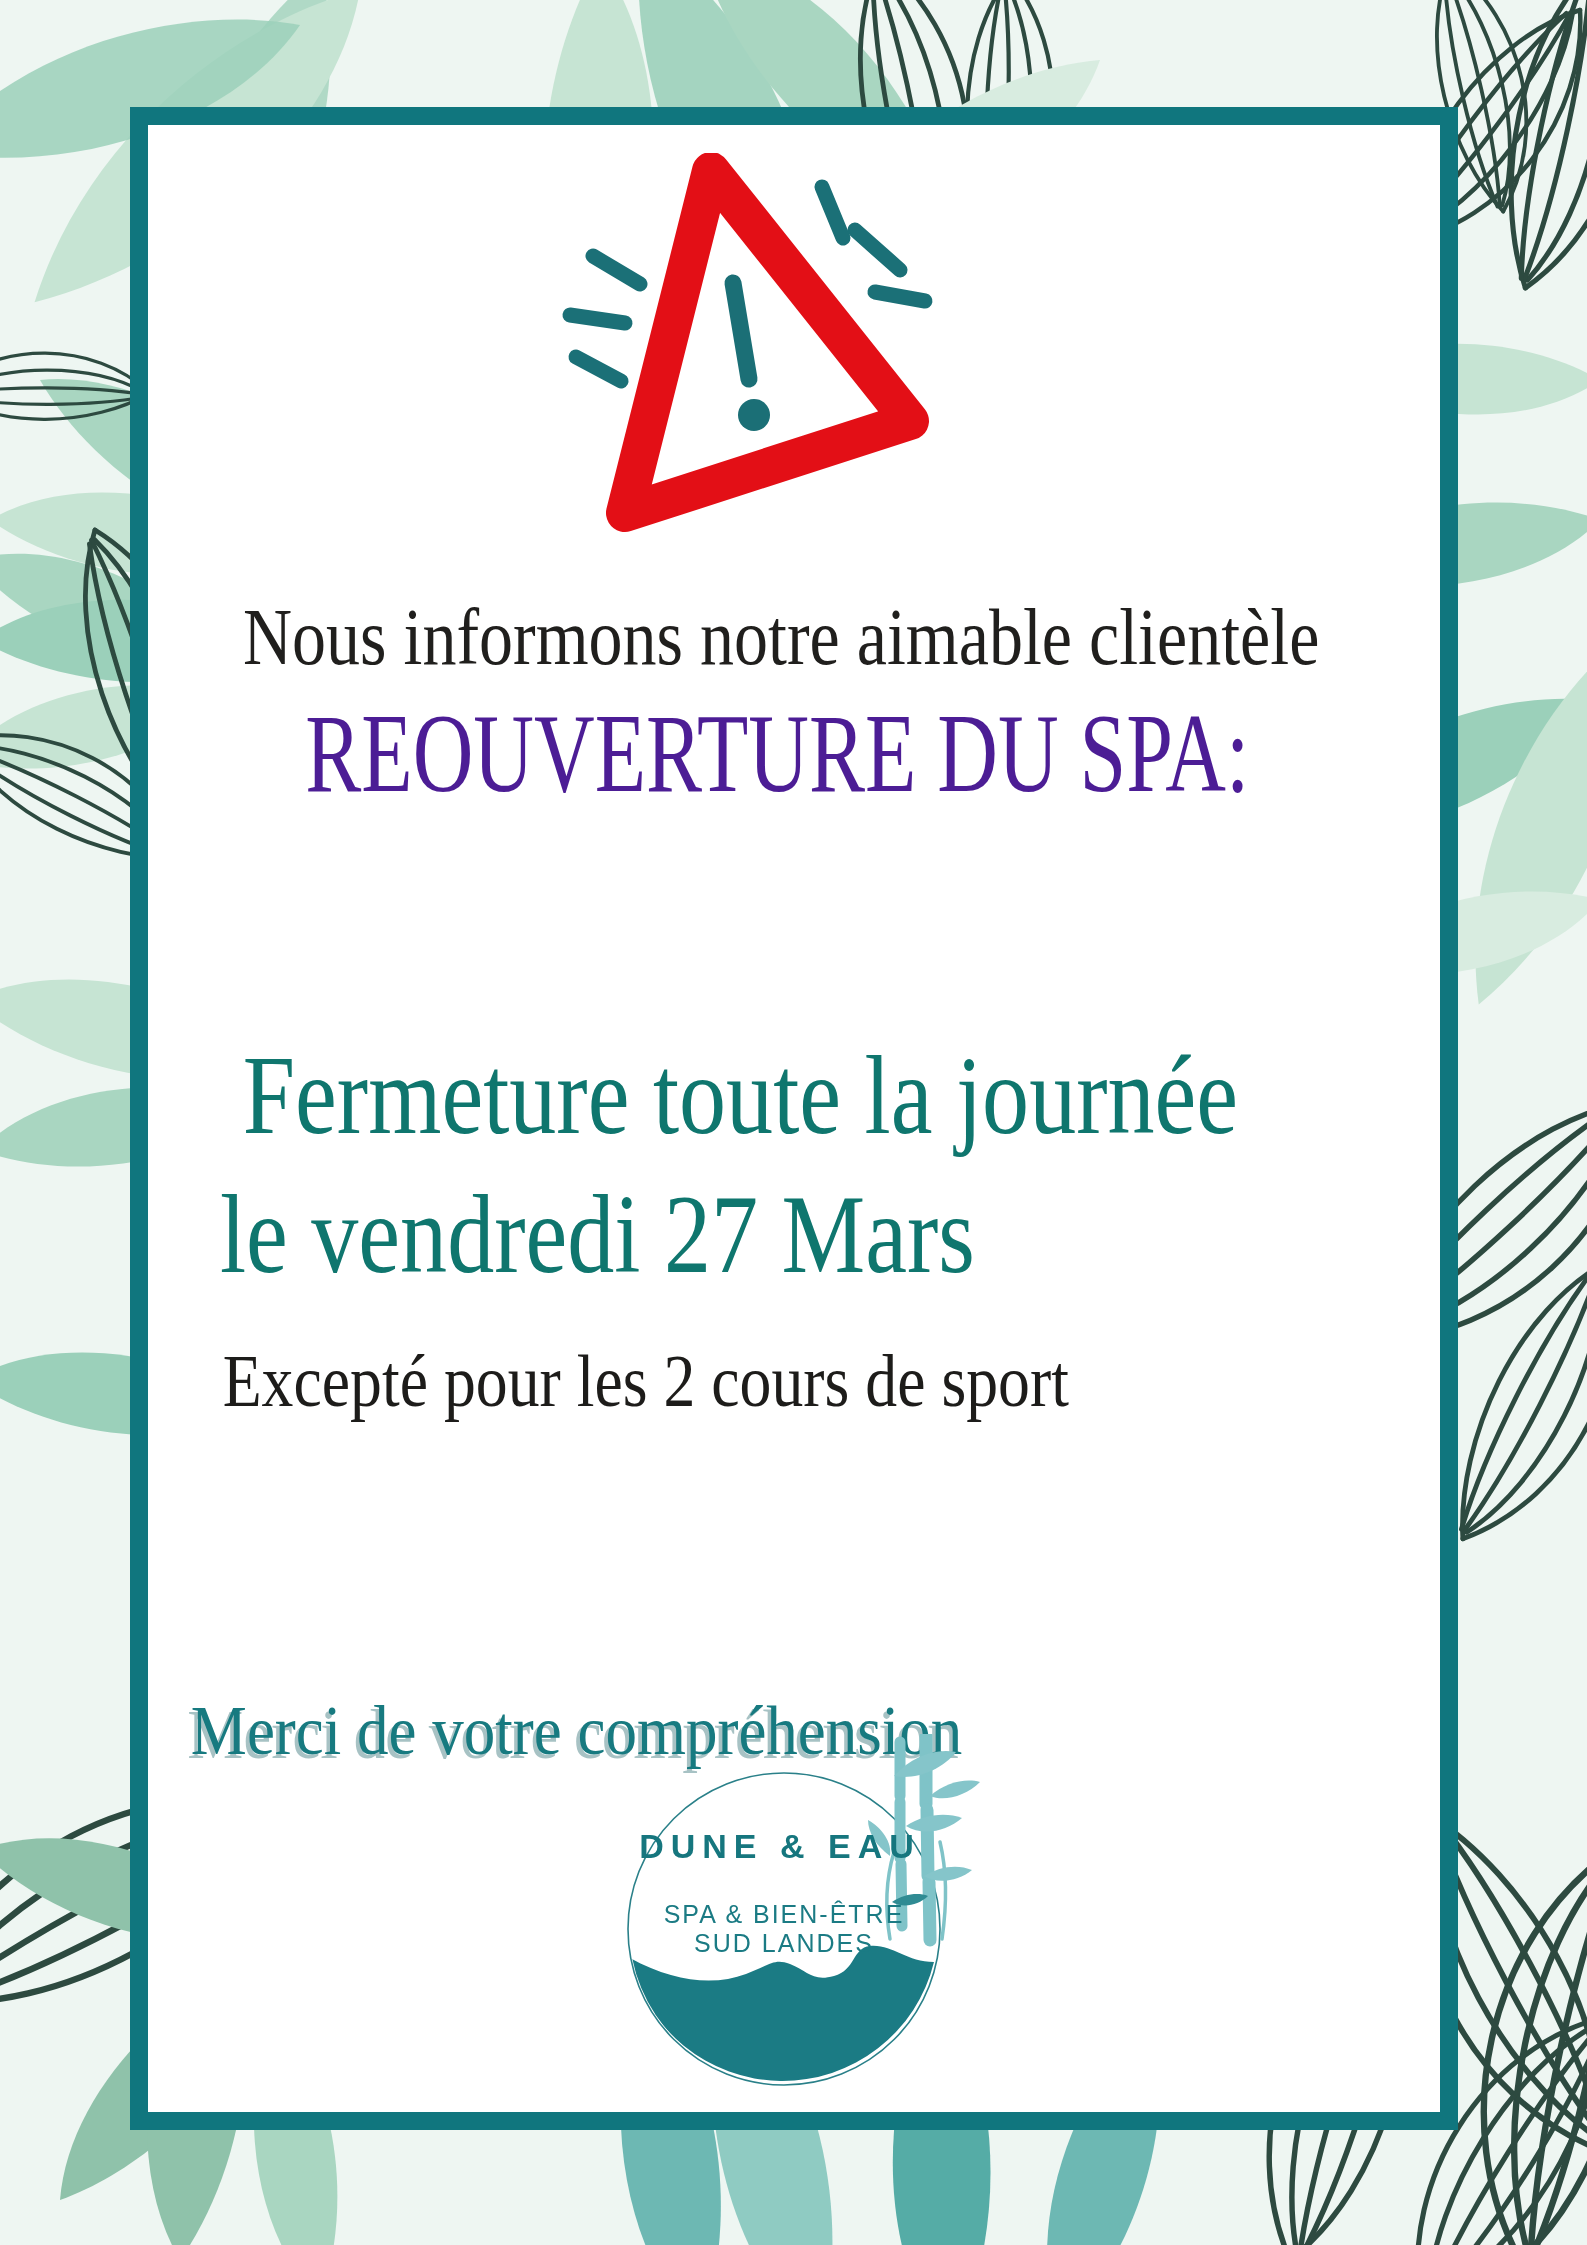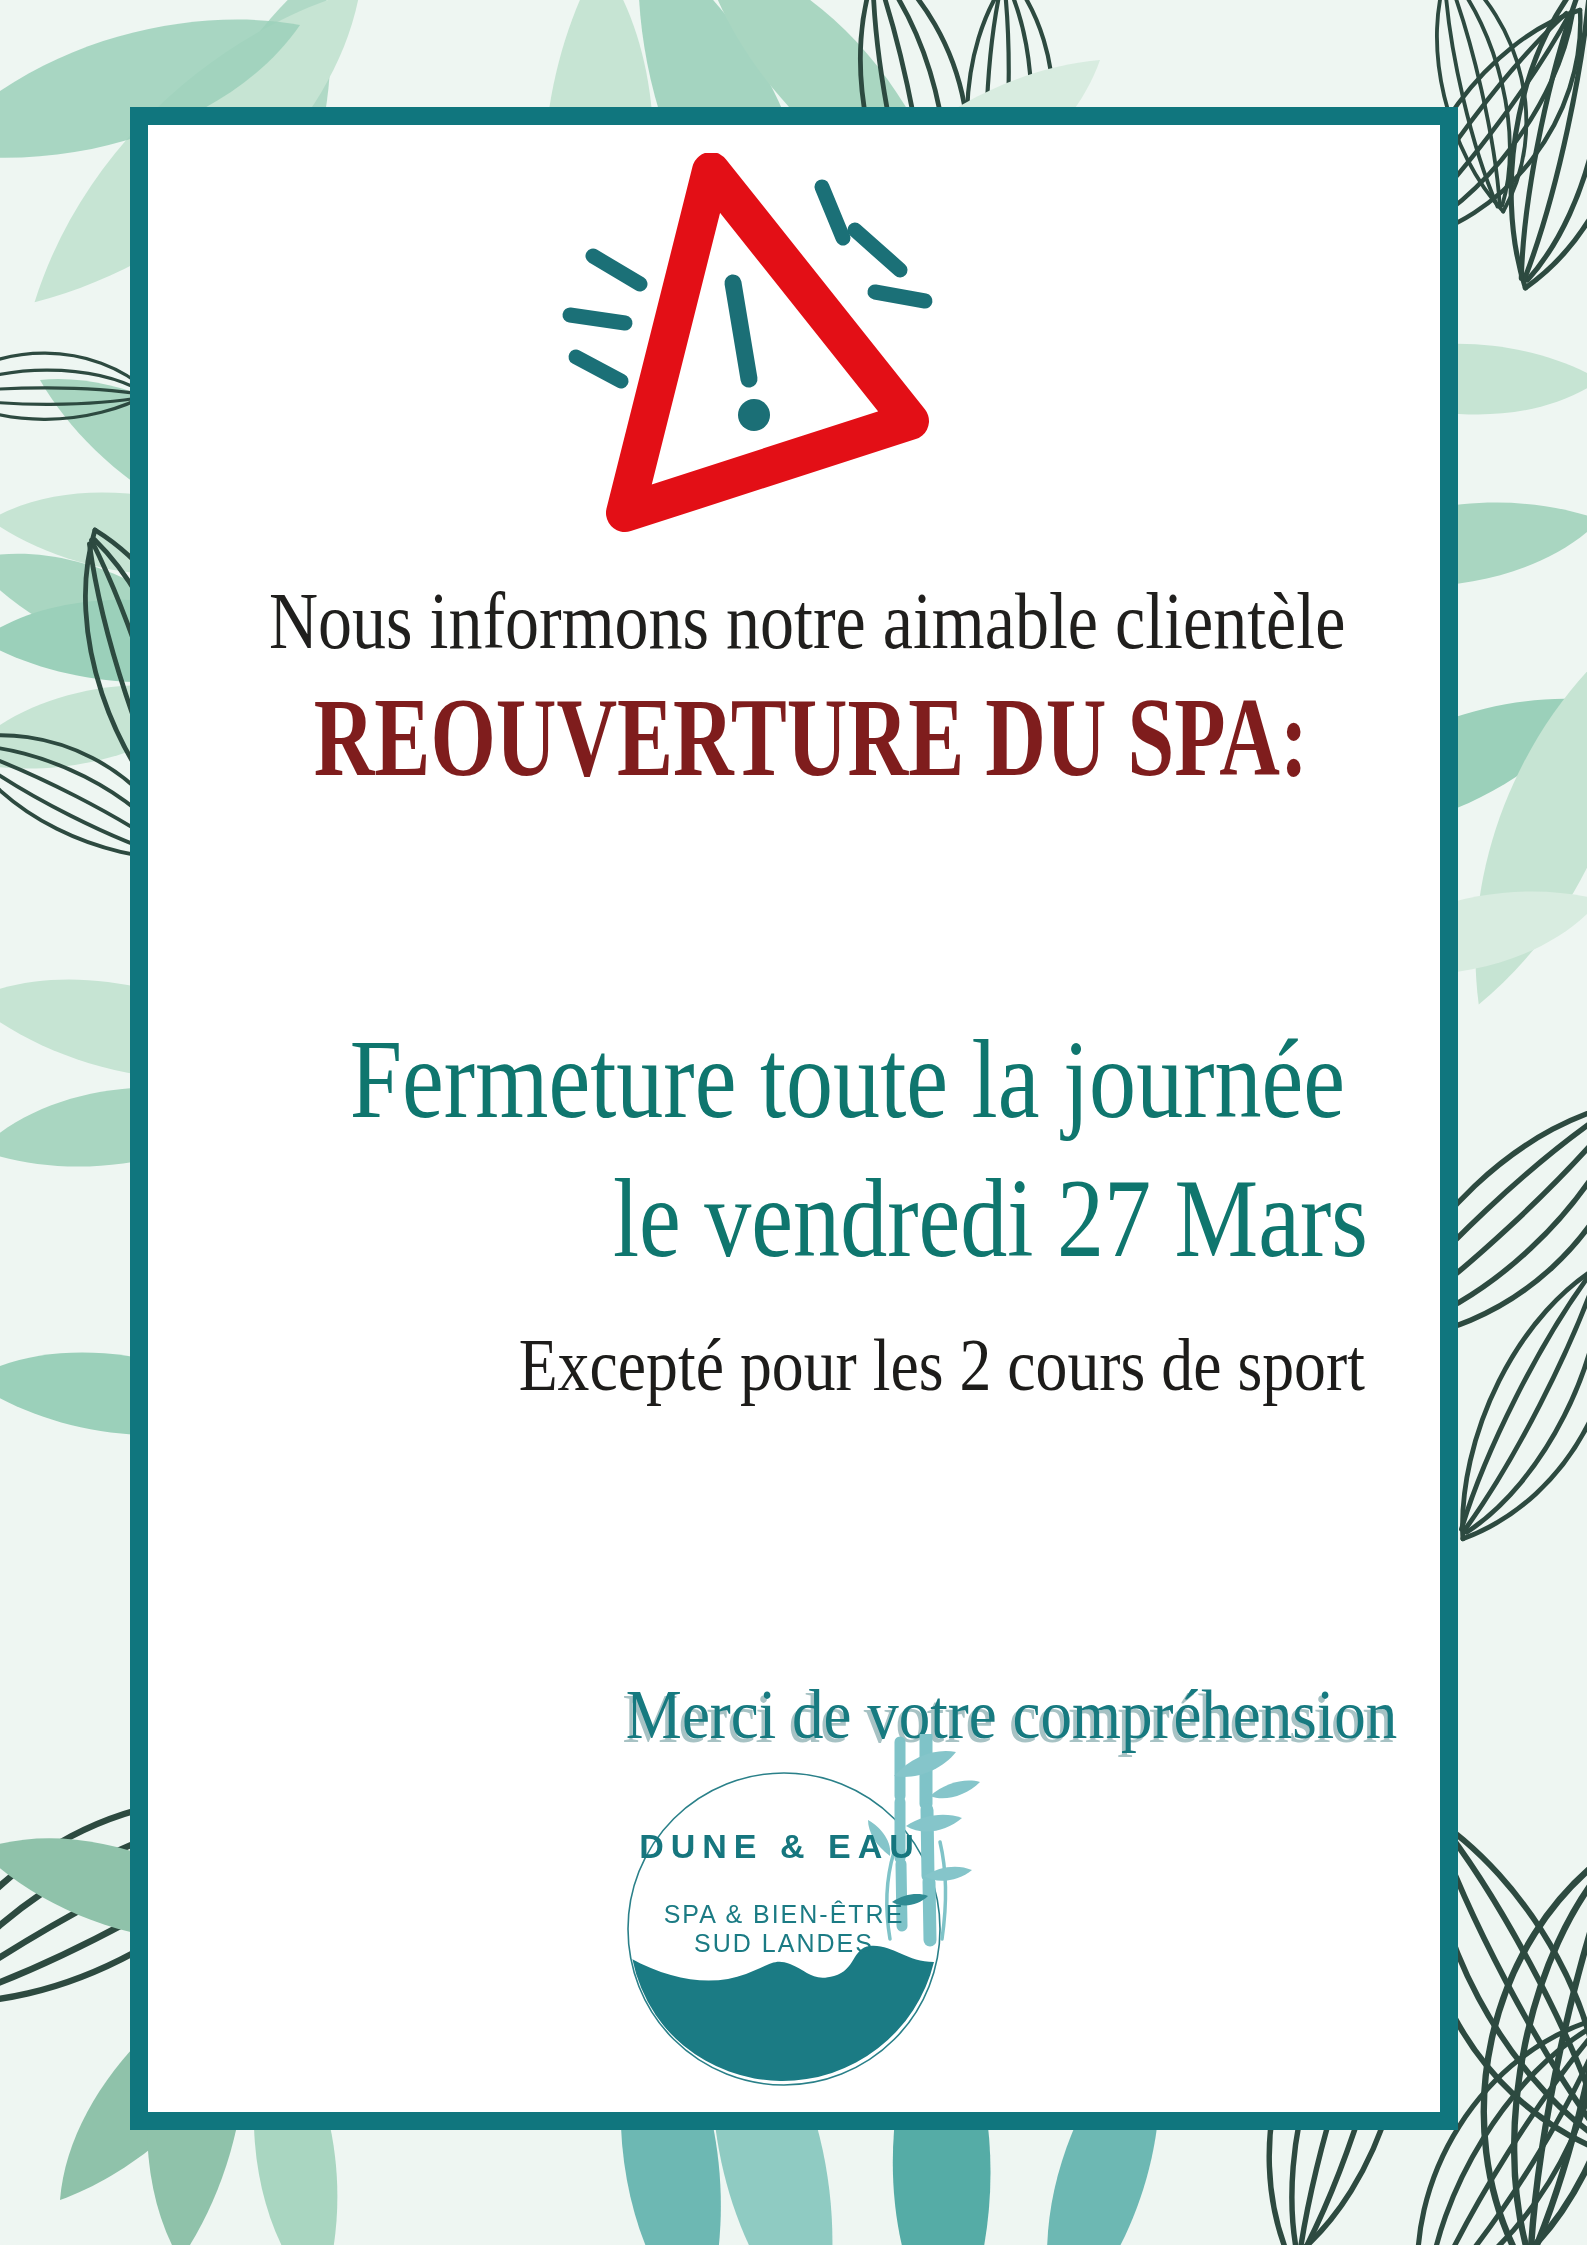--- a/index.html
+++ b/index.html
@@ -14,25 +14,25 @@
   .bg{position:absolute;inset:0;}
   .card{
     position:absolute;
     left:130px;top:107px;
     width:1328px;height:2023px;
     box-sizing:border-box;
     background:#ffffff;
     border:18px solid #10767e;
   }
   .warn{position:absolute;left:275px;top:28px;width:520px;height:400px;}
-  .t{position:absolute;left:0;right:0;text-align:right;white-space:nowrap;}
+  .t{position:absolute;left:0;right:0;text-align:left;white-space:nowrap;margin-top:16px;}
   .cond{display:inline-block;}
   .intro{top:448px;font-size:80px;color:#201f1d;line-height:1.2;}
   .intro .cond{transform:scaleX(.85);}
-  .headline{top:545px;font-size:112px;font-weight:700;color:#7f1d1d;line-height:1.2;}
+  .headline{top:545px;font-size:112px;font-weight:400;color:#4c1d95;line-height:1.2;}
   .headline .cond{transform:scaleX(.75);}
   .date{top:725px;font-size:84px;color:#1d1c1a;line-height:1.2;font-weight:400;}
   .date .cond{transform:scaleX(.95);}
   .closure{top:885px;font-size:112px;color:#0f766e;line-height:1.24;font-weight:400;}
   .closure .cond{transform:scaleX(.84);}
   .exception{top:1198px;font-size:75px;color:#1d1c1a;line-height:1.12;font-weight:400;}
   .exception .cond{transform:scaleX(.85);}
   .thanks{top:1548px;font-size:70px;color:#177a80;line-height:1.2;
           text-shadow:-4px 4px 0 rgba(23,95,100,.38);text-decoration:underline;}
   .thanks .cond{transform:scaleX(.9);}

